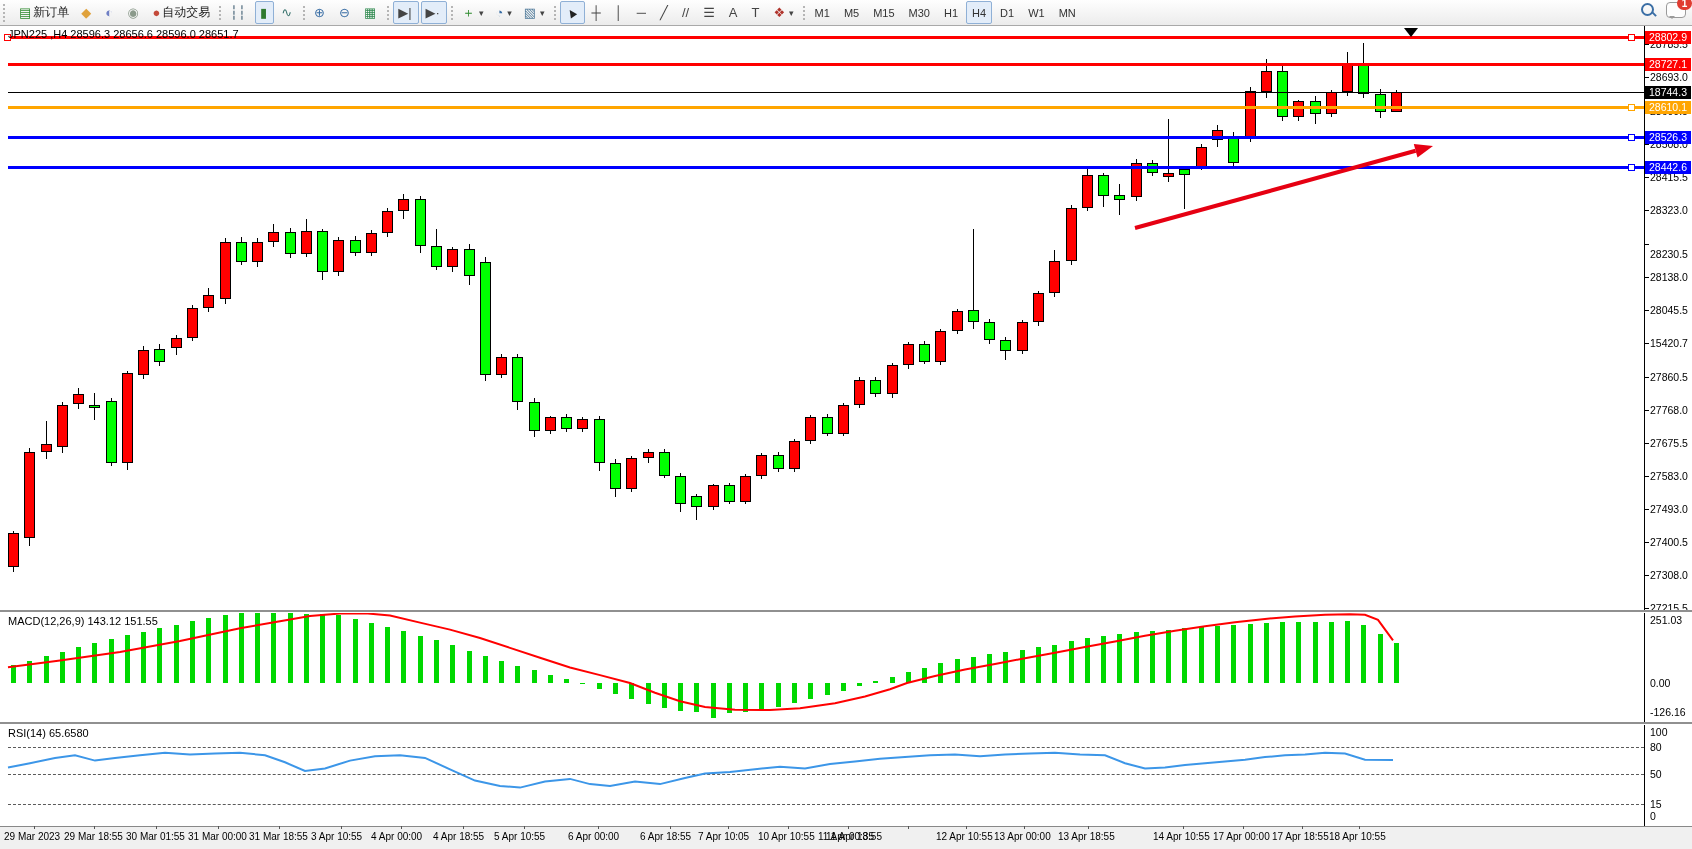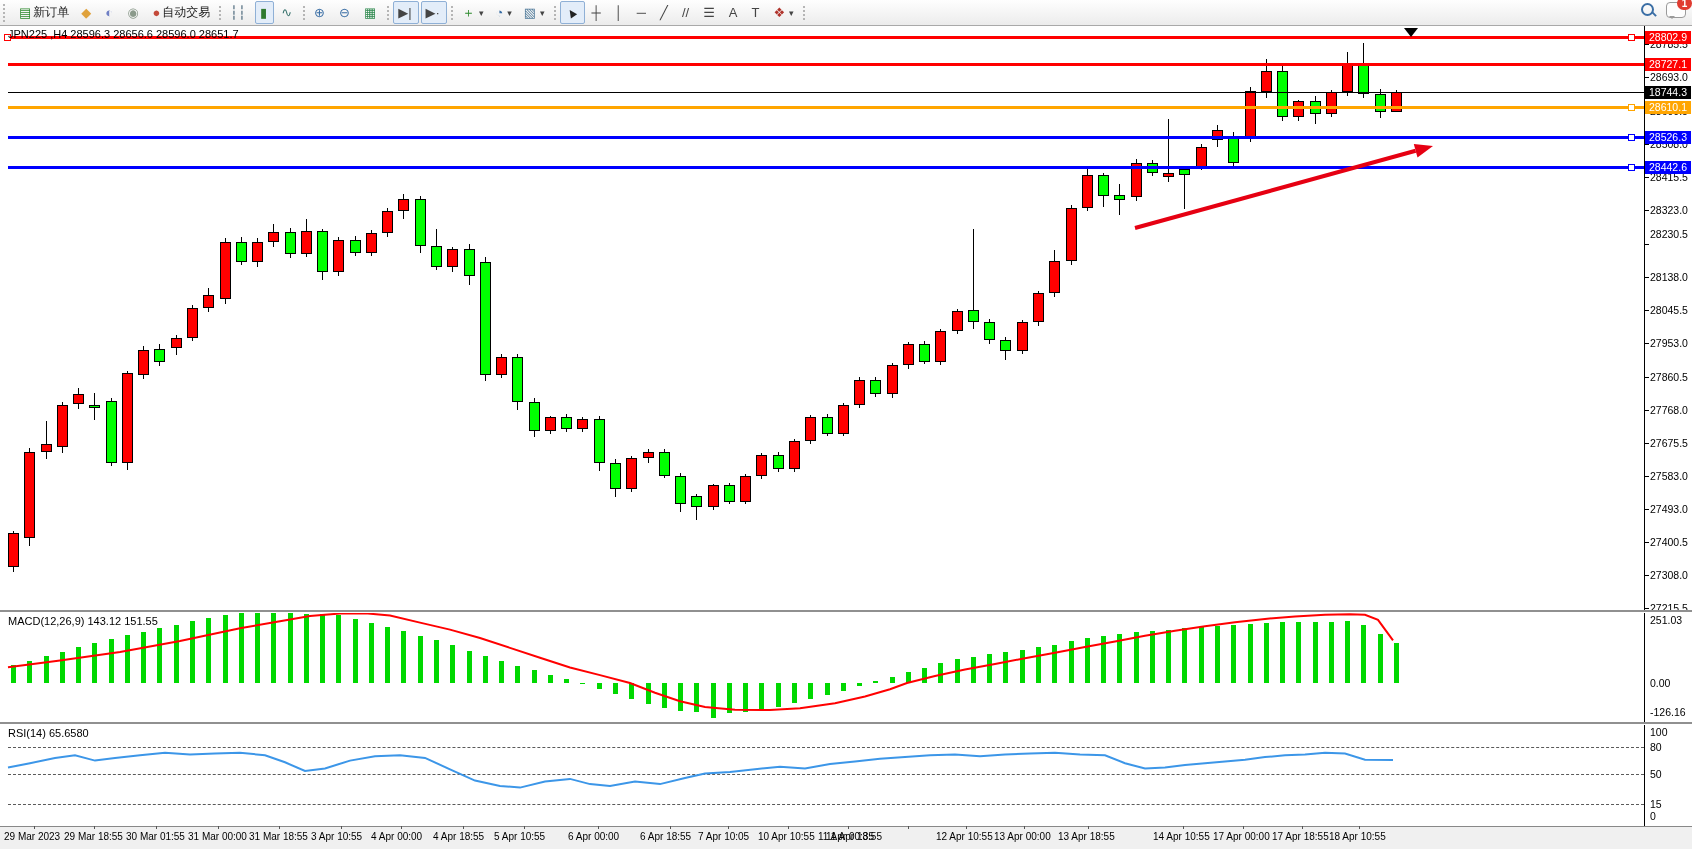--- a/index.html
+++ b/index.html
@@ -106,20 +106,21 @@
         </span><span class="tbtn">
           <span class="glyph" style="color: rgb(68, 68, 68);">☰</span>
         </span><span class="tbtn">
           <span class="glyph" style="color: rgb(68, 68, 68);">A</span>
         </span><span class="tbtn">
           <span class="glyph" style="color: rgb(68, 68, 68);">T</span>
         </span><span class="tbtn">
           <span class="glyph" style="color: rgb(176, 52, 44);">❖</span>
           <span class="caret">▾</span>
         </span><span class="grip"></span></span>
+    <span id="tf-group"><span class="tbtn tf">M1</span><span class="tbtn tf">M5</span><span class="tbtn tf">M15</span><span class="tbtn tf">M30</span><span class="tbtn tf">H1</span><span class="tbtn tf pressed">H4</span><span class="tbtn tf">D1</span><span class="tbtn tf">W1</span><span class="tbtn tf">MN</span></span>
     <div id="tb-right">
       <span class="search-ico">
           <span class="lens"></span>
           <span class="handle"></span>
         </span>
       <span class="bubble">
         <span class="badge">1</span>
       </span>
     </div>
   </div>
@@ -335,27 +336,27 @@
       <div class="tick-lab" style="top: 71.2556px; position: absolute;">28693.0</div>
       <div class="tick-dash" style="top: 110.511px; position: absolute;"></div>
       <div class="tick-lab" style="top: 104.511px; position: absolute;">28600.5</div>
       <div class="tick-dash" style="top: 143.767px; position: absolute;"></div>
       <div class="tick-lab" style="top: 137.767px; position: absolute;">28508.0</div>
       <div class="tick-dash" style="top: 177.022px; position: absolute;"></div>
       <div class="tick-lab" style="top: 171.022px; position: absolute;">28415.5</div>
       <div class="tick-dash" style="top: 210.278px; position: absolute;"></div>
       <div class="tick-lab" style="top: 204.278px; position: absolute;">28323.0</div>
       <div class="tick-dash" style="top: 243.534px; position: absolute;"></div>
-      <div class="tick-lab" style="top: 228px; position: absolute;">28230.5</div>
+      <div class="tick-lab" style="top: 248px; position: absolute;">28230.5</div>
       <div class="tick-dash" style="top: 276.789px; position: absolute;"></div>
       <div class="tick-lab" style="top: 270.789px; position: absolute;">28138.0</div>
       <div class="tick-dash" style="top: 310.045px; position: absolute;"></div>
       <div class="tick-lab" style="top: 304.045px; position: absolute;">28045.5</div>
       <div class="tick-dash" style="top: 343.3px; position: absolute;"></div>
-      <div class="tick-lab" style="top: 337.3px; position: absolute;">27953.0</div>
+      <div class="tick-lab" style="top: 337.3px; position: absolute;">15420.7</div>
       <div class="tick-dash" style="top: 376.556px; position: absolute;"></div>
       <div class="tick-lab" style="top: 370.556px; position: absolute;">27860.5</div>
       <div class="tick-dash" style="top: 409.812px; position: absolute;"></div>
       <div class="tick-lab" style="top: 403.812px; position: absolute;">27768.0</div>
       <div class="tick-dash" style="top: 443.067px; position: absolute;"></div>
       <div class="tick-lab" style="top: 437.067px; position: absolute;">27675.5</div>
       <div class="tick-dash" style="top: 476.323px; position: absolute;"></div>
       <div class="tick-lab" style="top: 470.323px; position: absolute;">27583.0</div>
       <div class="tick-dash" style="top: 508.68px; position: absolute;"></div>
       <div class="tick-lab" style="top: 502.68px; position: absolute;">27493.0</div>

